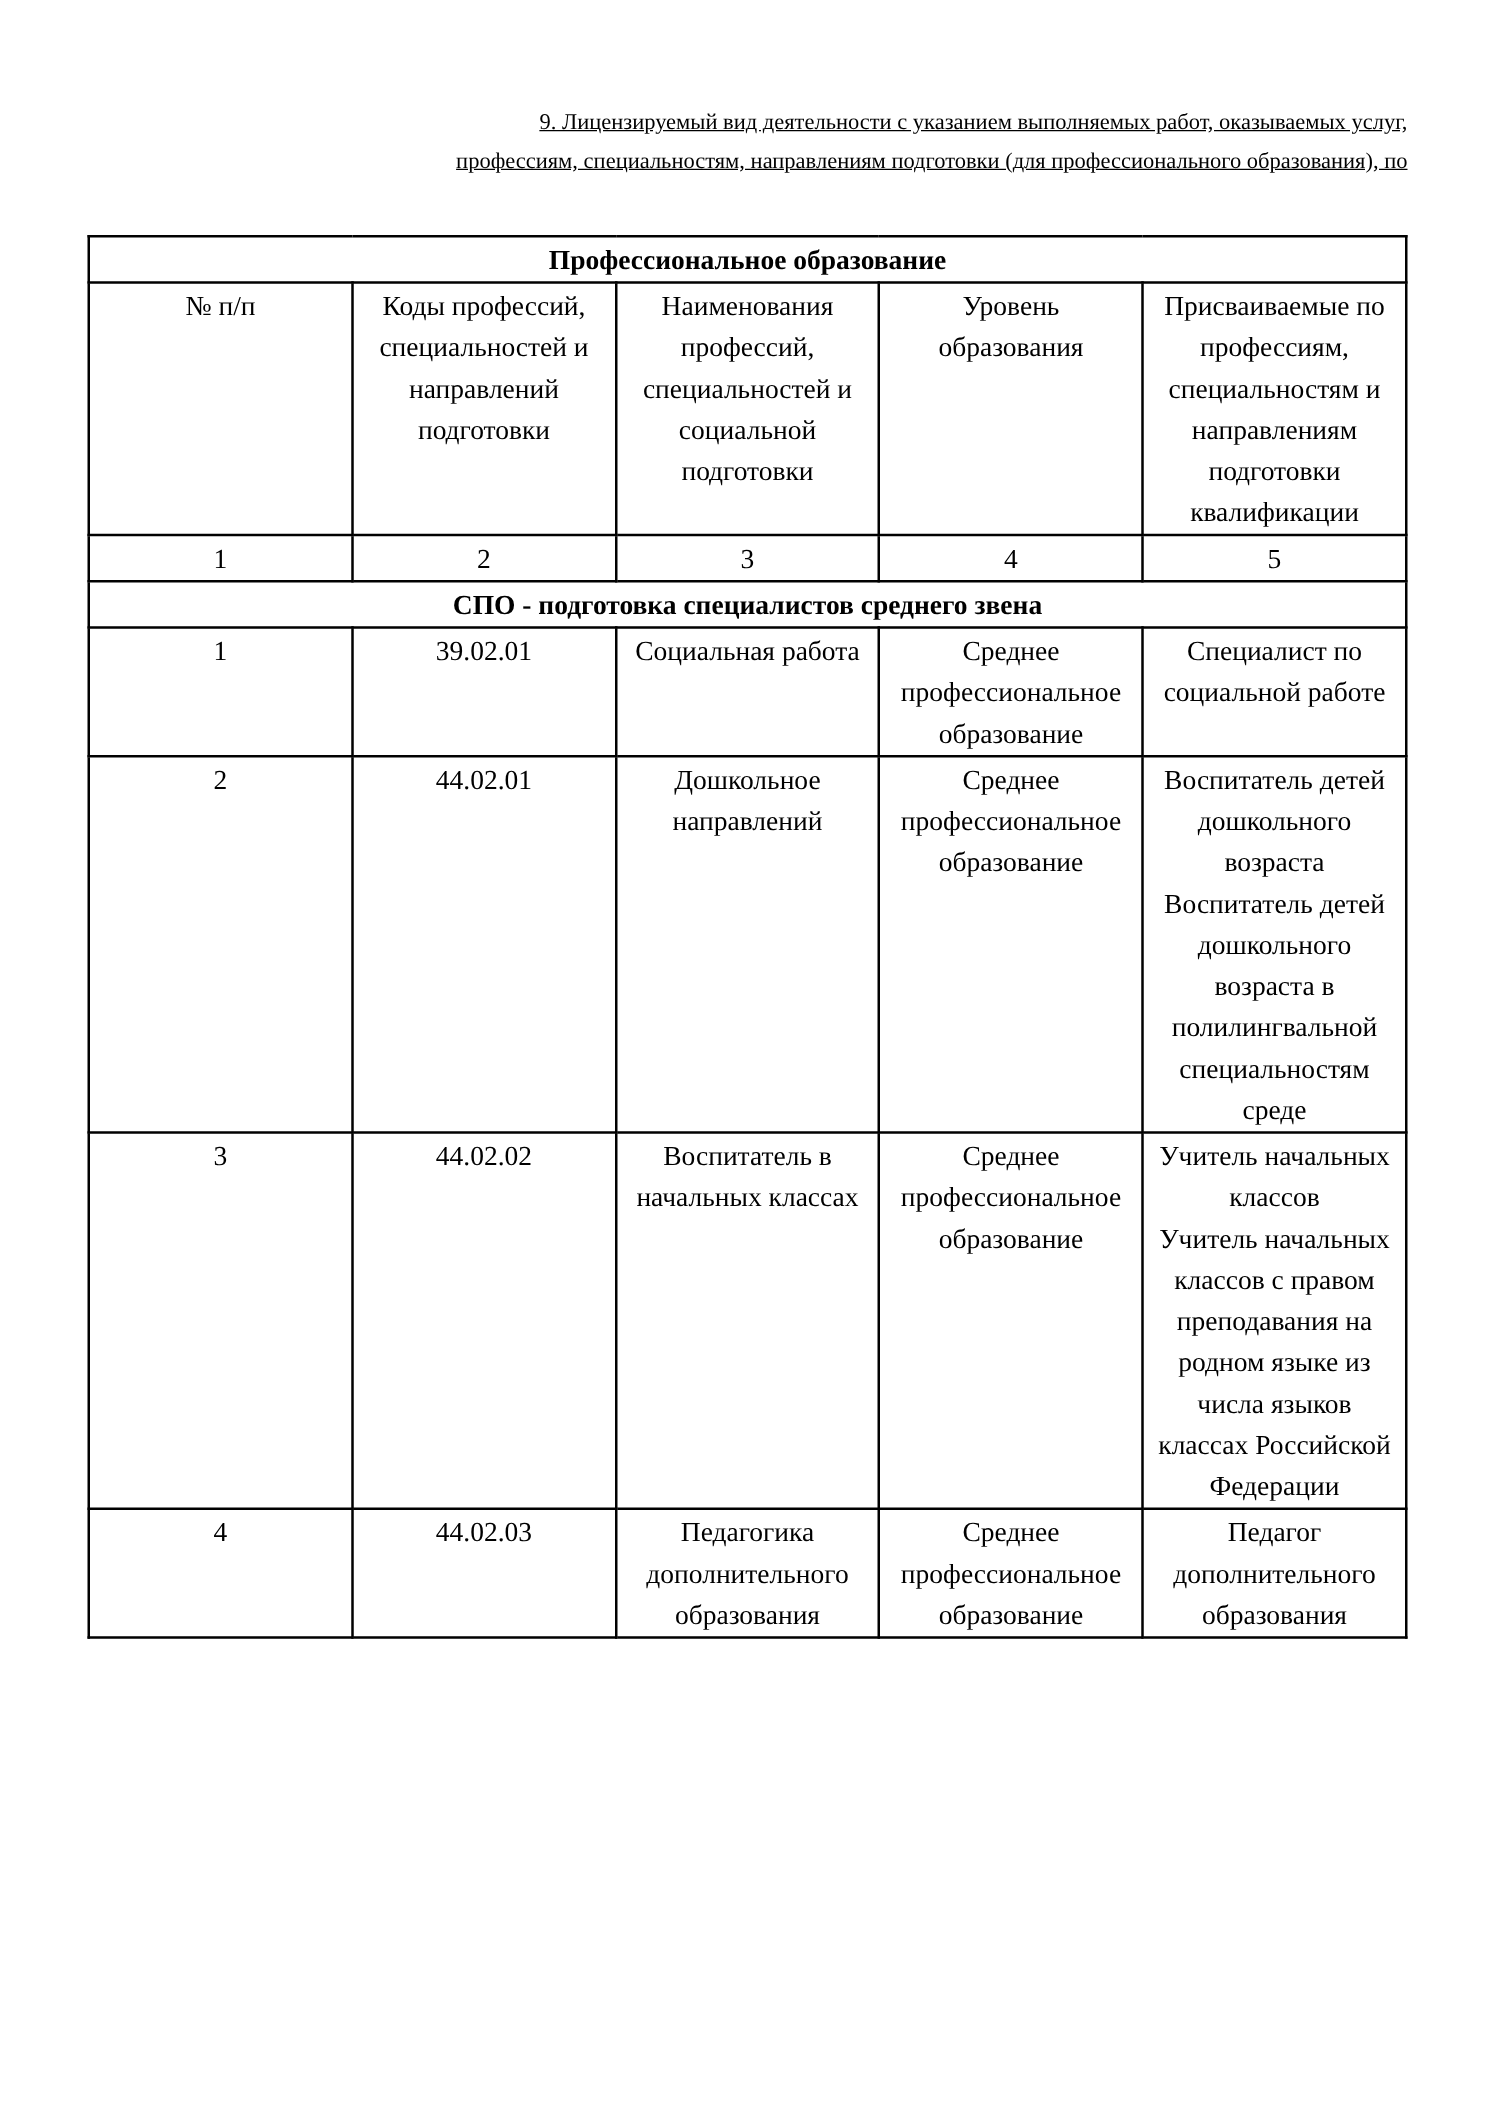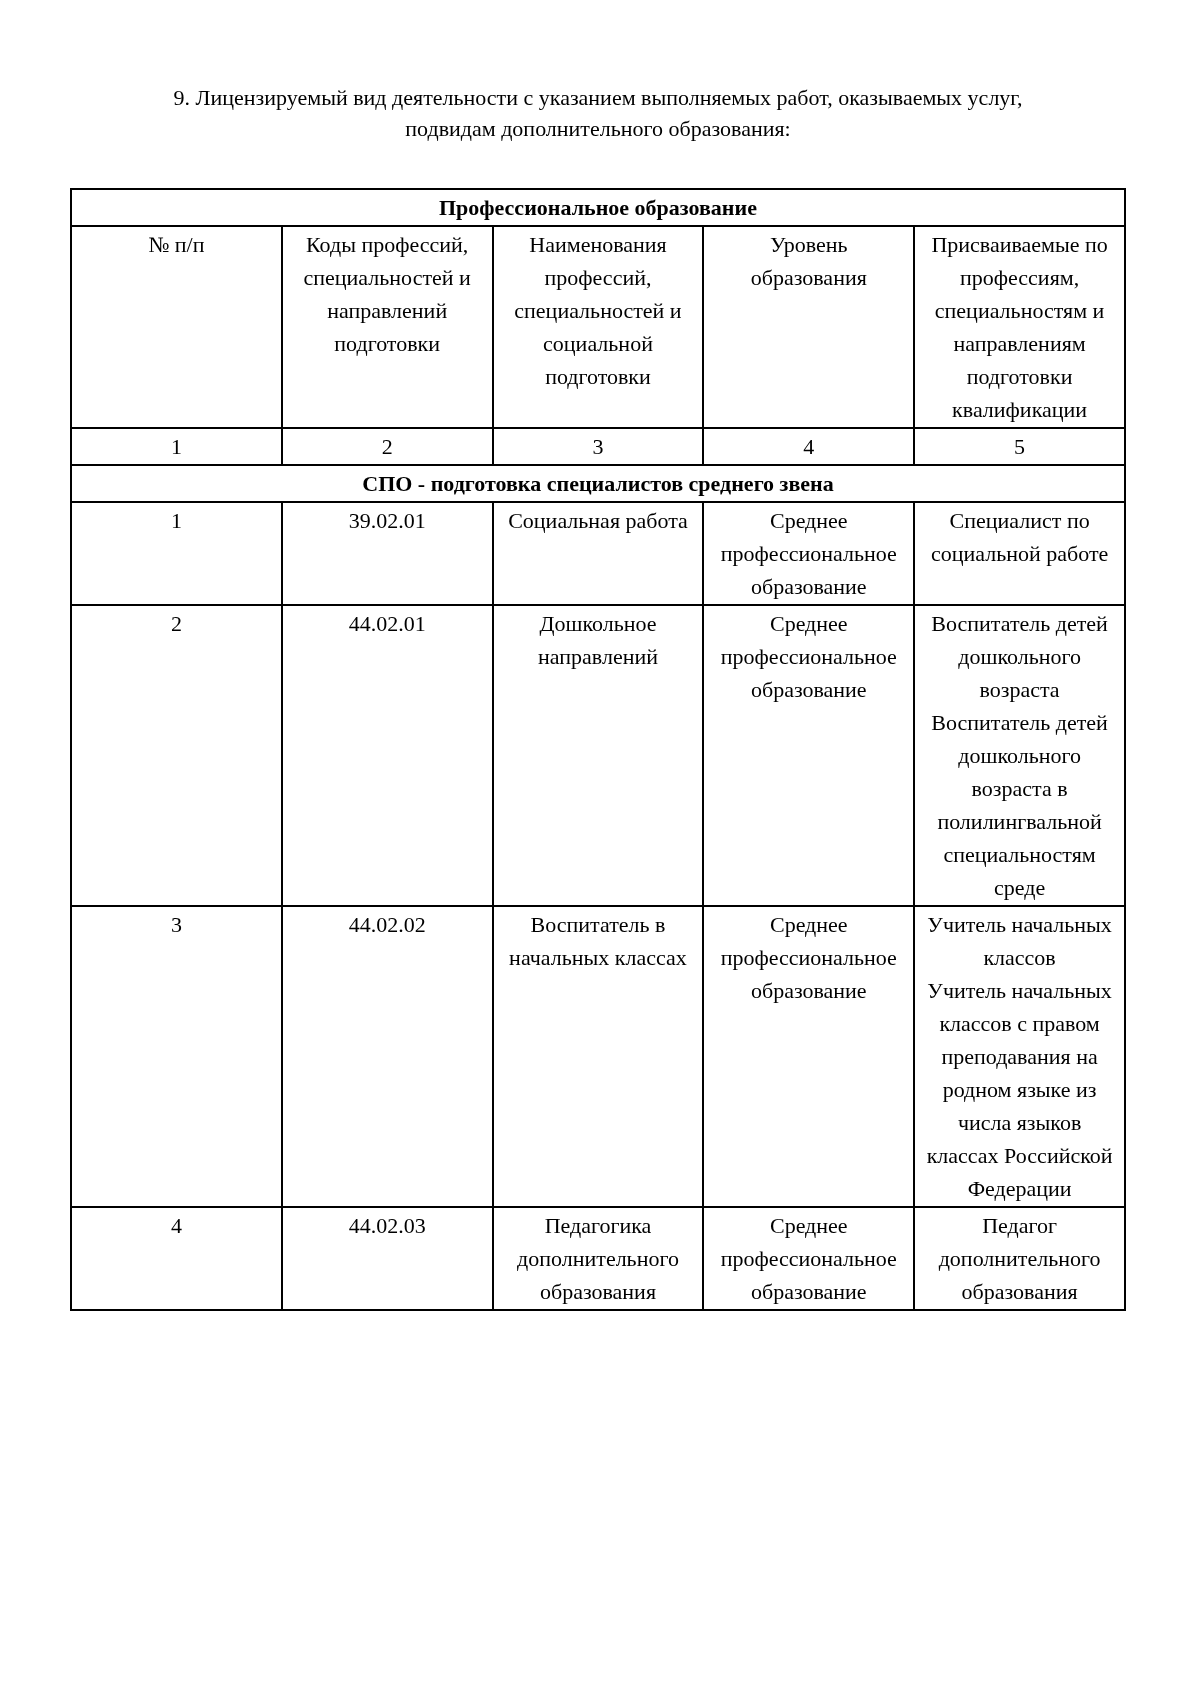--- a/index.html
+++ b/index.html
@@ -18,23 +18,24 @@
   .page {
     position: absolute;
     top: 0;
     left: 0;
     width: 1190px;
     height: 1684px;
     box-sizing: border-box;
     padding: 82px 64px 0 70px;
   }
   .intro {
-    font-size: 22px;
+    font-size: 18px;
     line-height: 31px;
-    text-align: center;
+    text-align: right;
+    text-decoration: underline;
   }
   .pline {
     white-space: nowrap;
   }
   table.edu-table {
     margin-top: 44px;
     border-collapse: collapse;
     width: 1056px;
     table-layout: fixed;
   }
@@ -56,21 +57,21 @@
     border-radius: 18px;
   }
 </style>
 </head>
 <body>
 
 <div class="page">
 
   <div class="intro">
     <div class="pline">9. Лицензируемый вид деятельности с указанием выполняемых работ, оказываемых услуг,</div>
-    <div class="pline">подвидам дополнительного образования:</div>
+    <div class="pline">профессиям, специальностям, направлениям подготовки (для профессионального образования), по</div>
   </div>
 
   <table class="edu-table">
     <colgroup>
       <col style="width:20%">
         <col style="width:20%">
         <col style="width:20%">
         <col style="width:20%">
         <col style="width:20%">
     </colgroup>

